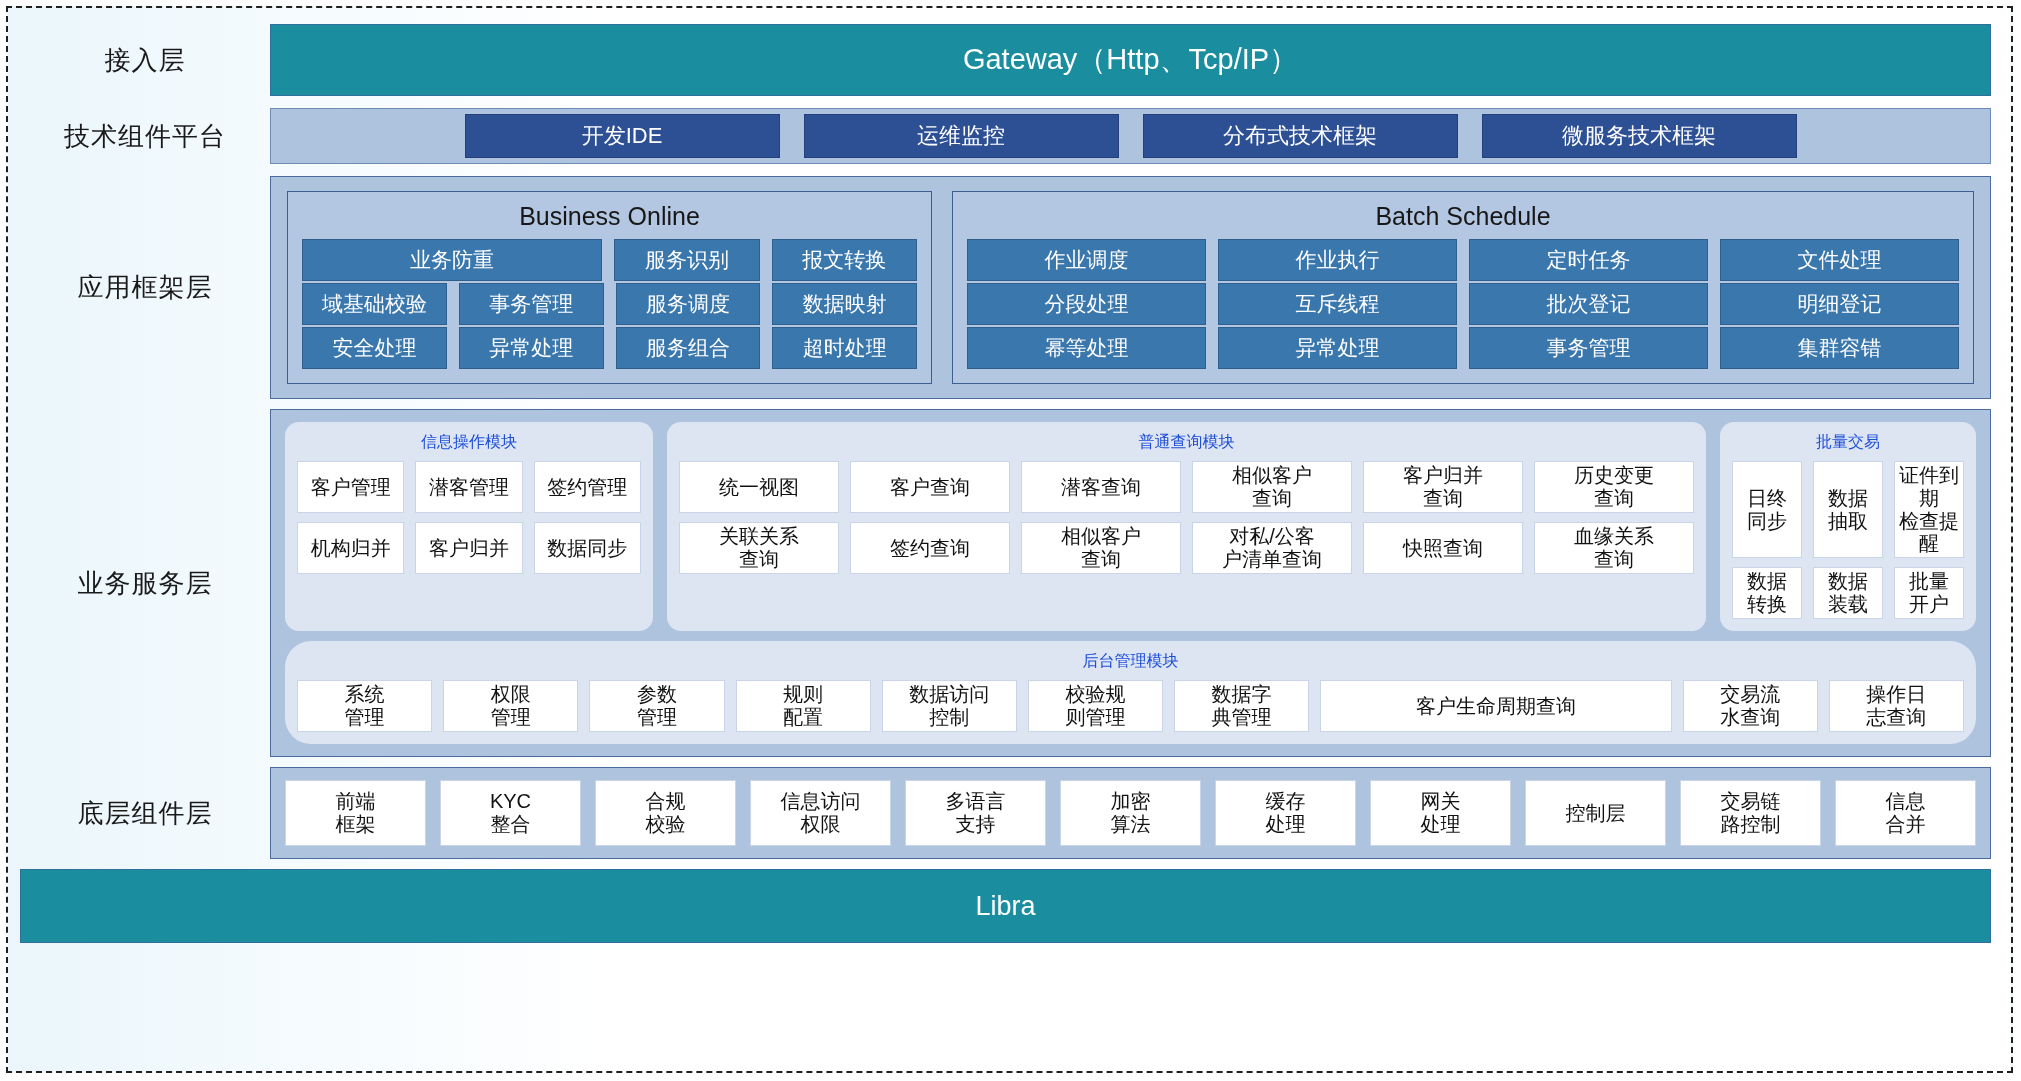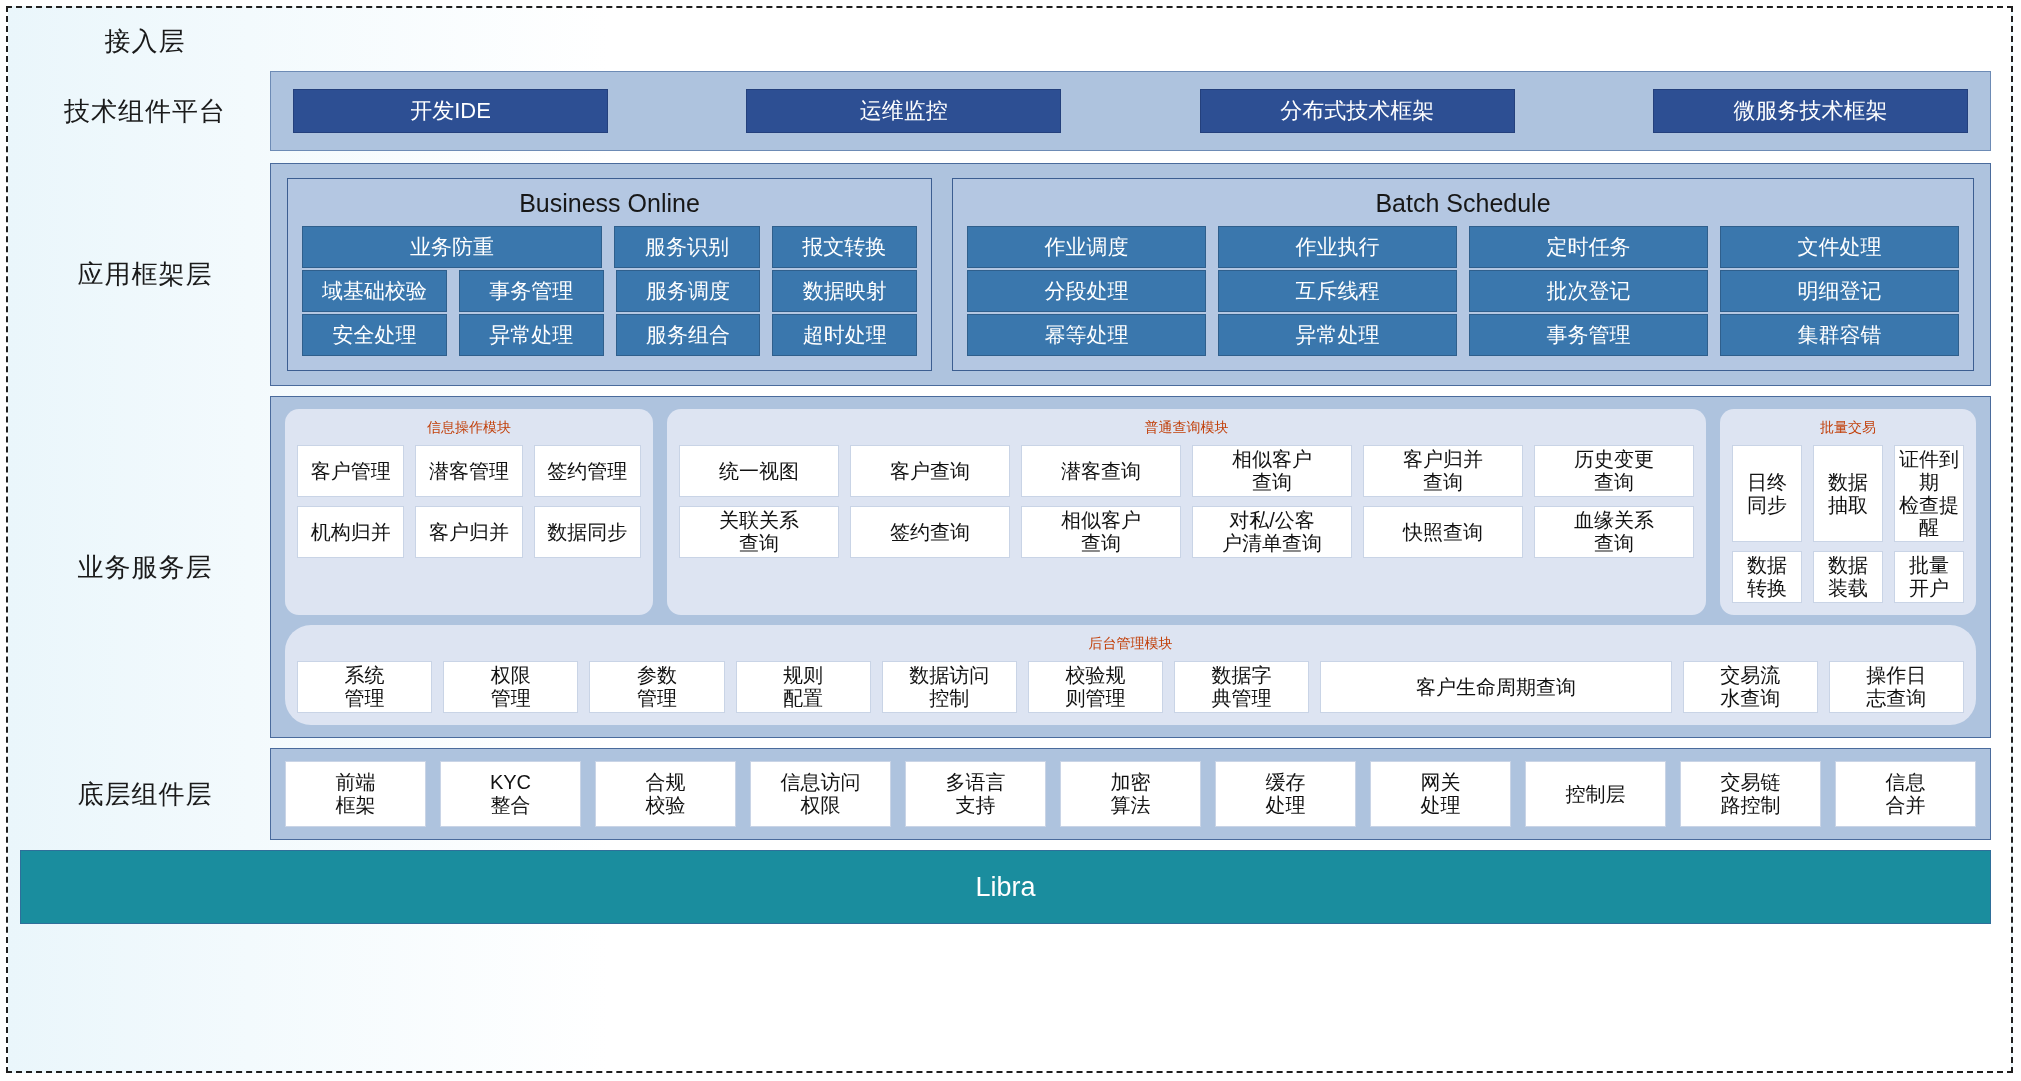--- a/index.html
+++ b/index.html
@@ -59,24 +59,24 @@
     align-items: center;
     justify-content: center;
     color: #ffffff;
     font-size: 29px;
   }
   
   .tech-panel {
     flex: 1;
     background: #aec3de;
     border: 1px solid #6d8bb5;
-    height: 80px;
-    display: flex;
-    align-items: center;
-    justify-content: space-between;
+    height: 56px;
+    display: flex;
+    align-items: center;
+    justify-content: center;
     padding: 0 22px;
     gap: 24px;
   }
   .tech-chip {
     flex: 1;
     max-width: 315px;
     height: 44px;
     background: #2d4f93;
     border: 1px solid #24407c;
     color: #ffffff;
@@ -141,22 +141,22 @@
     border-radius: 14px;
     padding: 6px 12px 12px 12px;
     display: flex;
     flex-direction: column;
   }
   .biz-group.g-info  { flex: 0 0 368px; }
   .biz-group.g-query { flex: 1; }
   .biz-group.g-batch { flex: 0 0 256px; }
   .biz-title {
     text-align: center;
-    font-size: 14px;
-    color: #c2410c;
+    font-size: 16px;
+    color: #1d4ed8;
     margin: 4px 0 8px 0;
   }
   .biz-rows { display: flex; flex-direction: column; gap: 9px; }
   .biz-line { display: flex; gap: 11px; }
   .biz-cell {
     flex: 1;
     min-height: 52px;
     background: #ffffff;
     border: 1px solid #c9d4e6;
     color: #121212;
@@ -220,20 +220,25 @@
 </style>
 </head>
 <body>
 
 <div id="root">
   <div class="outer-frame"></div>
   <div class="layers">
 
     <div class="layer-row">
       <div class="layer-label">接入层</div>
+      <div class="layer-body">
+        <div class="gateway-bar">
+          <span>Gateway（Http、Tcp/IP）</span>
+        </div>
+      </div>
     </div>
 
     <div class="gap-10"></div>
 
     <div class="layer-row">
       <div class="layer-label">技术组件平台</div>
       <div class="layer-body">
         <div class="tech-panel" id="tech-panel">
             <div class="tech-chip">开发IDE</div>
             <div class="tech-chip">运维监控</div>

